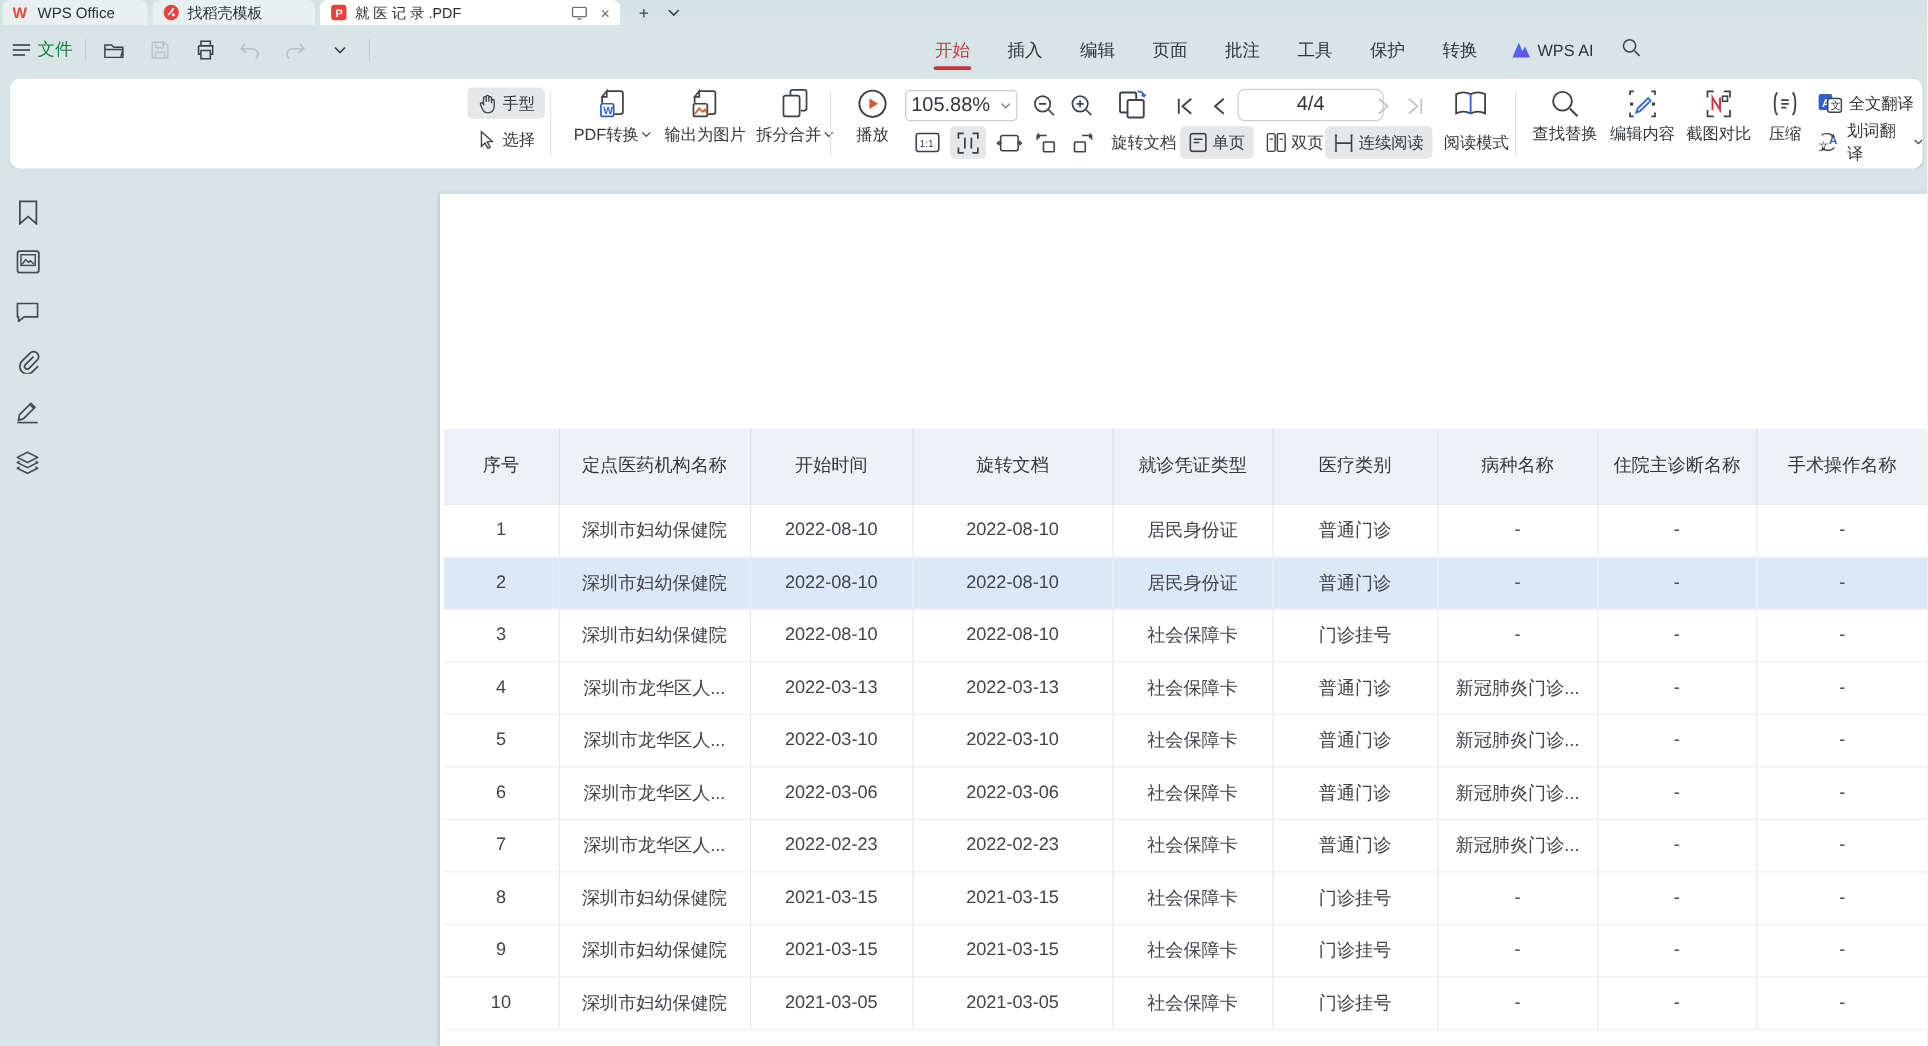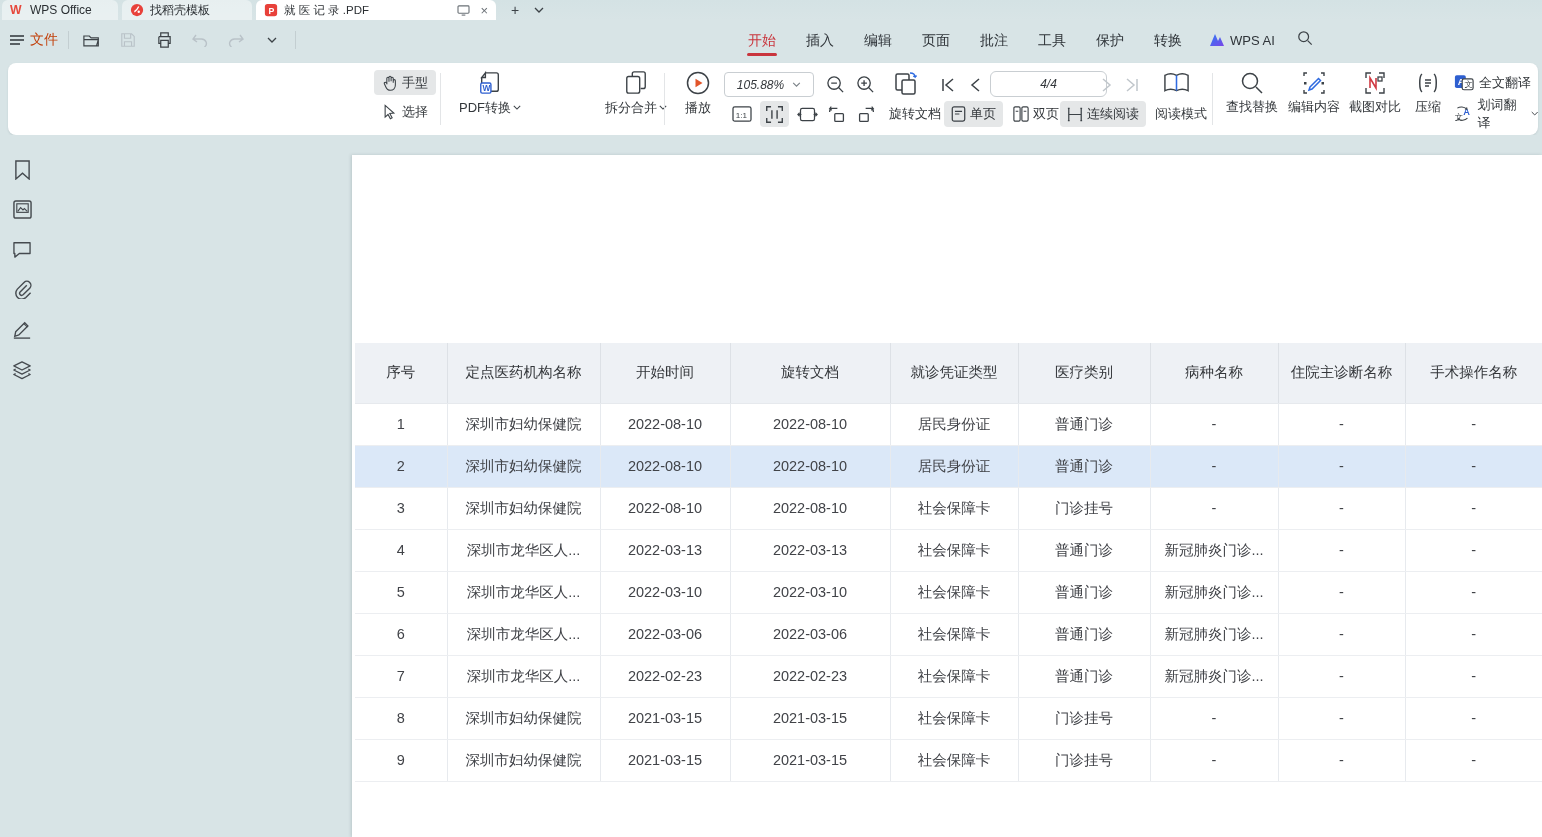--- a/index.html
+++ b/index.html
@@ -12,39 +12,39 @@
   .tab { position:absolute; top:0; height:20px; display:flex; align-items:center; gap:6px; padding:0 8px; border-radius:6px 6px 0 0; font-size:12px; color:#2b2f33; cursor:default; }
   .tab.inactive { background:rgba(255,255,255,.45); }
   .tab.active { background:#ffffff; }
   .tab .ticon { width:14px; height:14px; flex:0 0 auto; }
   .tab .t-close { color:#6a7076; font-size:13px; margin-left:4px; }
   .tabbar-btn { position:absolute; top:0; height:20px; display:flex; align-items:center; justify-content:center; width:22px; color:#3c4247; font-size:14px; }
 
   
   #menubar { position:absolute; left:0; top:20px; width:100%; height:40px; display:flex; align-items:center; }
   .mb-left { display:flex; align-items:center; gap:10px; padding-left:10px; }
-  .file-btn { display:flex; align-items:center; gap:6px; font-size:14px; color:#c2410c; }
+  .file-btn { display:flex; align-items:center; gap:6px; font-size:14px; color:#15803d; }
   .vdiv { width:1px; height:18px; background:#c3ced1; }
   .qbtn { width:26px; height:24px; display:flex; align-items:center; justify-content:center; }
   .menus { position:absolute; left:733px; top:0; height:40px; display:flex; align-items:center; }
   .menu-item { font-size:14px; color:#2e3338; padding:0 15px; height:40px; line-height:40px; position:relative; }
   .menu-item.active { color:#c9353d; font-weight:normal; }
   .menu-item.active::after { content:""; position:absolute; left:14px; right:14px; bottom:4px; height:3px; background:#c9353d; border-radius:2px; }
   .wpsai { display:flex; align-items:center; gap:5px; font-size:13px; color:#2e3338; padding:0 12px; }
   .menu-search { padding:0 10px; }
 
   
   #toolbar { position:absolute; left:8px; top:63px; width:1530px; height:72px; background:#ffffff; border-radius:8px; box-shadow:0 1px 2px rgba(90,110,115,.18);padding-left:12px; }
   .tb-abs { position:absolute; }
   .tbdiv { position:absolute; top:10px; width:1px; height:52px; background:#e3e5e7; }
   .pill { background:#e5e7e8; border-radius:4px; }
   .hrow { display:flex; align-items:center; gap:5px; font-size:13px; color:#33373b; padding:2px 8px; height:25px; }
   .vcol { display:flex; flex-direction:column; align-items:center; justify-content:center; height:60px; gap:3px; font-size:13px; color:#33373b; }
   .vcol .lab { white-space:nowrap; display:flex; align-items:center; gap:2px; }
-  .inputbox { background:#fff; border:1px solid #c9ced2; border-radius:4px; display:flex; align-items:center; justify-content:center; font-size:12px; color:#33373b;font-style:italic; }
+  .inputbox { background:#fff; border:1px solid #c9ced2; border-radius:4px; display:flex; align-items:center; justify-content:center; font-size:16px; color:#33373b; }
   .iconbtn { display:flex; align-items:center; justify-content:center; }
   .viewbtn { display:flex; align-items:center; gap:4px; font-size:13px; color:#33373b; height:26px; padding:0 7px; border-radius:4px; white-space:nowrap; }
   .viewbtn.on { background:#e5e7e8;text-align:center; }
   svg.ic { display:block; }
 
   
   #workspace { position:absolute; left:0; top:135px; width:1542px; height:702px; background:#d8e4e6; }
   #side-icons { position:absolute; left:11px; top:24px; display:flex; flex-direction:column; gap:19px; }
   #side-icons .sbtn { width:22px; height:21px; display:flex; align-items:center; justify-content:center; }
   #page { position:absolute; left:352px; top:20px; right:0; bottom:0; background:#ffffff; box-shadow:-1px 0 3px rgba(100,115,120,.25); }
@@ -190,20 +190,28 @@
           <path d="M8 3h12a2 2 0 012 2v16a2 2 0 01-2 2H10 M8 3L4 8h4z M4 8v6" fill="none" stroke="#3c4247" stroke-width="1.5"></path>
           <rect x="3" y="14" width="11" height="11" rx="1.5" fill="#fff" stroke="#2e5fd0" stroke-width="1.5"></rect>
           <text x="5" y="23" font-size="9" font-weight="bold" fill="#2e5fd0" font-family="Liberation Sans,sans-serif">W</text>
         </svg>
       <span class="lab">
           <span>PDF转换</span>
       <svg width="8" height="5" viewBox="0 0 10 6">
             <path d="M1 1l4 4 4-4" fill="none" stroke="#3c4247" stroke-width="1.3"></path>
           </svg>
         </span>
+    </div>
+    <div class="tb-abs vcol" style="left:512px;width:88px;">
+      <svg class="ic" width="24" height="26" viewBox="0 0 26 28">
+          <path d="M8 3h12a2 2 0 012 2v16a2 2 0 01-2 2H10 M8 3L4 8h4z M4 8v6" fill="none" stroke="#3c4247" stroke-width="1.5"></path>
+          <rect x="3" y="14" width="12" height="11" rx="1.5" fill="#fff" stroke="#3c4247" stroke-width="1.5"></rect>
+          <path d="M4 23l4-5 3 3 2-2 2 4" fill="none" stroke="#d2622e" stroke-width="1.5"></path>
+        </svg>
+      <span class="lab">输出为图片</span>
     </div>
     <div class="tb-abs vcol" style="left:588px;width:80px;">
       <svg class="ic" width="24" height="26" viewBox="0 0 26 28">
           <path d="M9 7V4a2 2 0 012-2h10a2 2 0 012 2v14a2 2 0 01-2 2h-3" fill="none" stroke="#3c4247" stroke-width="1.5"></path>
           <rect x="3" y="7" width="14" height="18" rx="2" fill="#fff" stroke="#3c4247" stroke-width="1.5"></rect>
         </svg>
       <span class="lab">
           <span>拆分合并</span>
       <svg width="8" height="5" viewBox="0 0 10 6">
             <path d="M1 1l4 4 4-4" fill="none" stroke="#3c4247" stroke-width="1.3"></path>
@@ -551,19 +559,30 @@
               <td>9</td>
               <td>深圳市妇幼保健院</td>
               <td>2021-03-15</td>
               <td>2021-03-15</td>
               <td>社会保障卡</td>
               <td>门诊挂号</td>
               <td>-</td>
               <td>-</td>
               <td>-</td>
             </tr>
+            <tr>
+              <td>10</td>
+              <td>深圳市妇幼保健院</td>
+              <td>2021-03-05</td>
+              <td>2021-03-05</td>
+              <td>社会保障卡</td>
+              <td>门诊挂号</td>
+              <td>-</td>
+              <td>-</td>
+              <td>-</td>
+            </tr>
           </tbody>
       </table>
 
     </div>
   </div>
 
 </div>
 
 </body></html>

